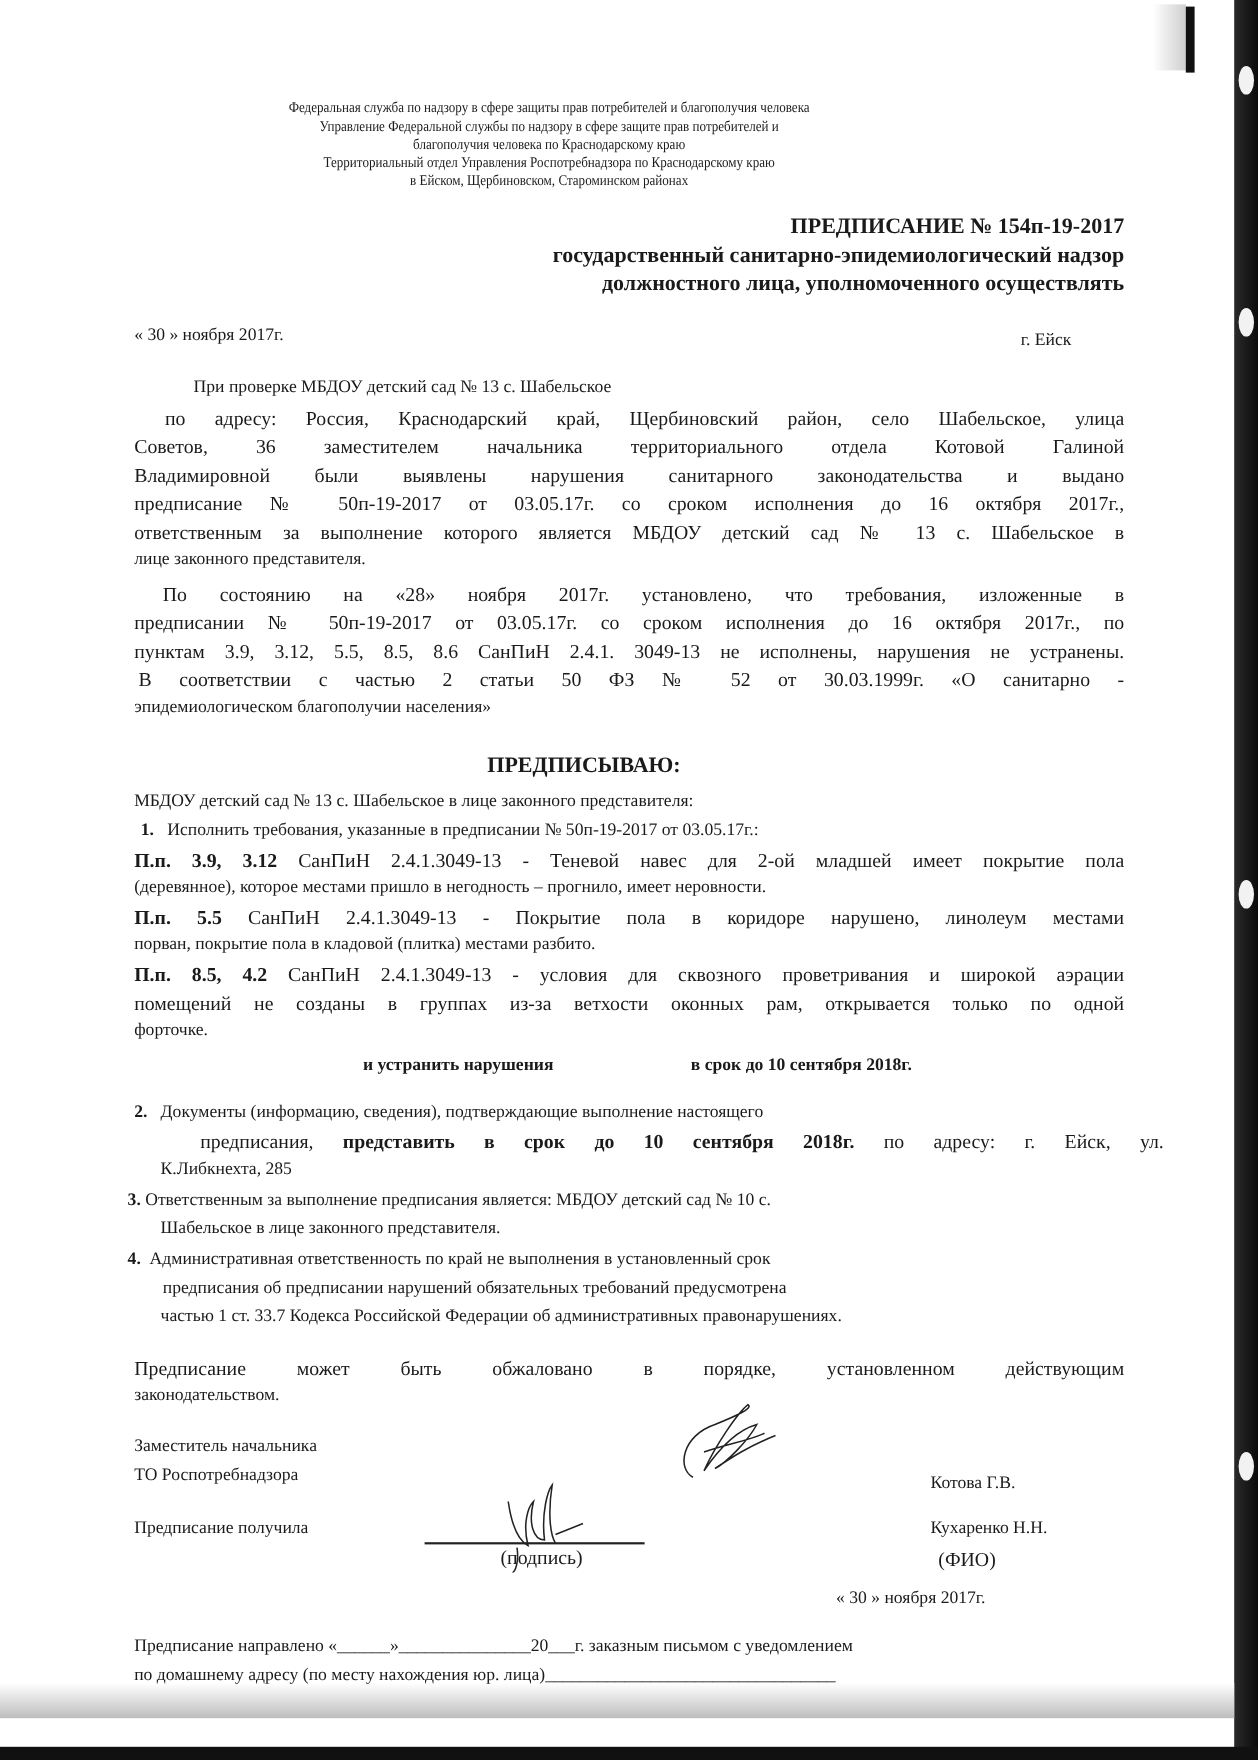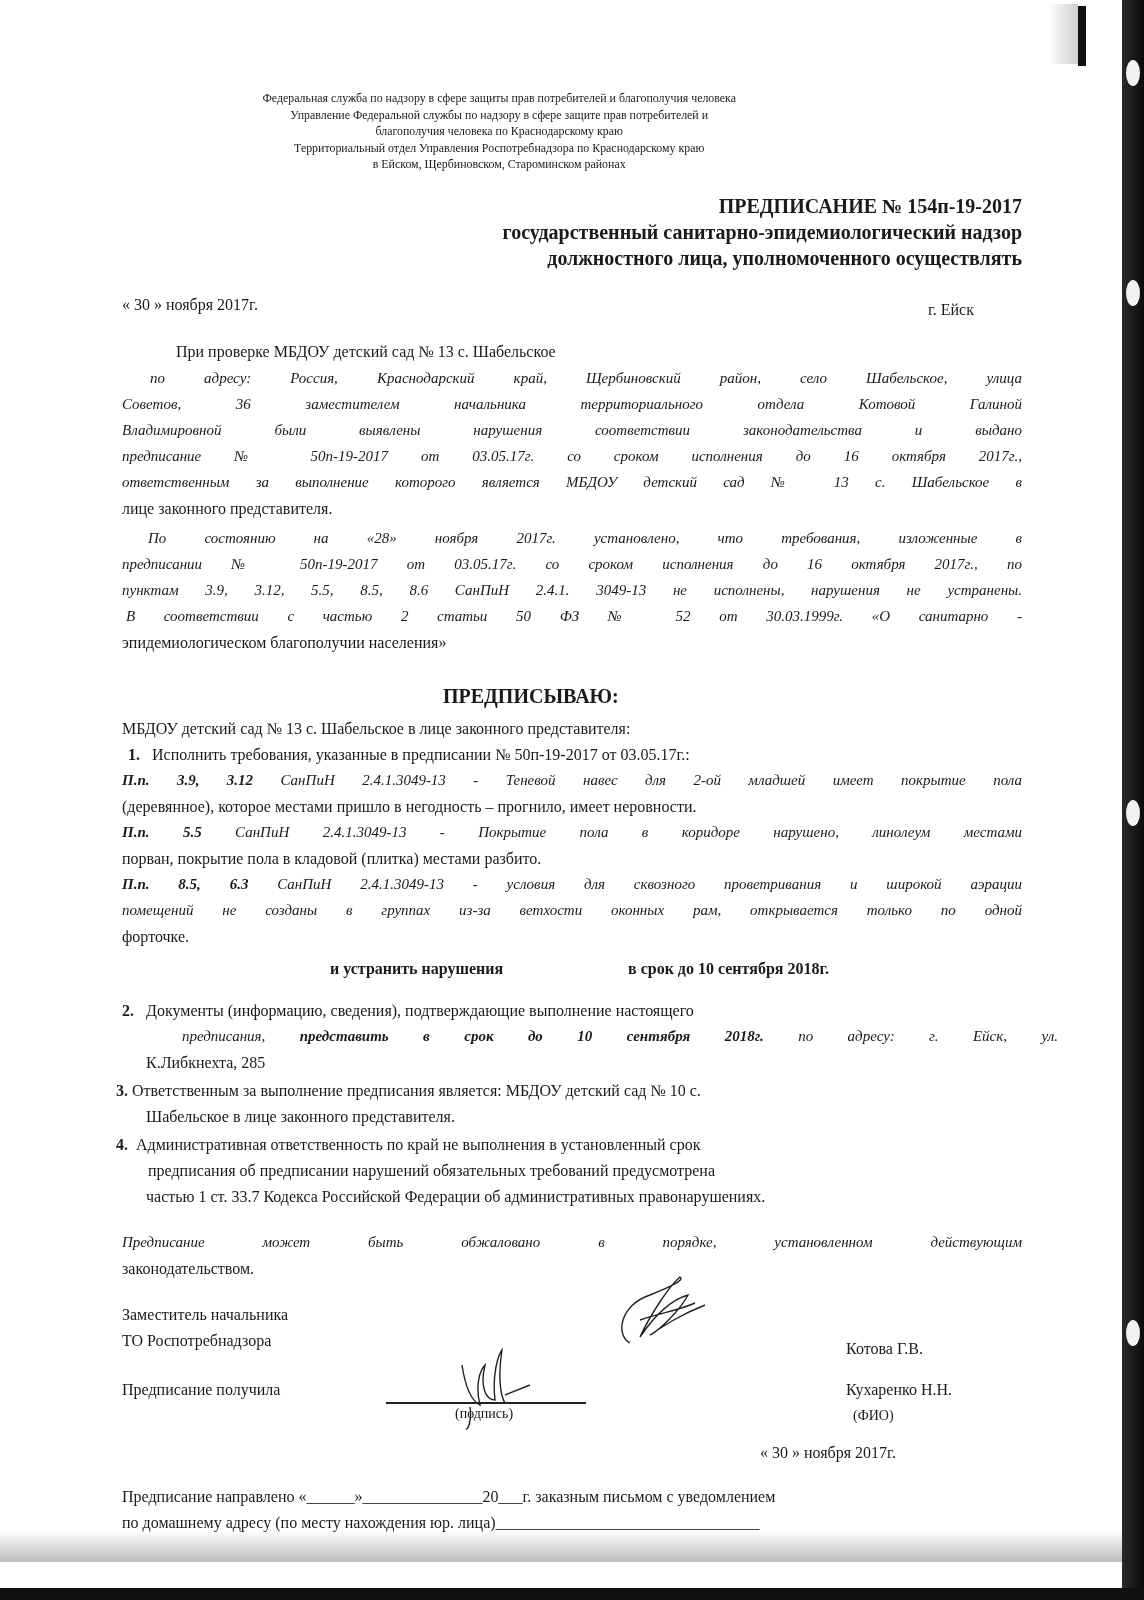--- a/index.html
+++ b/index.html
@@ -38,27 +38,27 @@
   }
   .header div { white-space: nowrap; }
 
   .title-block {
     position: absolute; left: 120px; top: 193px; width: 902px; text-align: center;
     font-weight: bold; font-size: 20px; line-height: 26px;
   }
   .title-block div { white-space: nowrap; text-align: right; }
 
   .line { position: absolute; white-space: nowrap; font-size: 16px; }
-  .just { position: absolute; left: 122px; width: 900px; font-size: 15px; text-align: justify; text-align-last: justify; white-space: nowrap; font-style: italic; }
+  .just { position: absolute; left: 122px; width: 900px; font-size: 18px; text-align: justify; text-align-last: justify; white-space: nowrap; }
   .just span { }
   .b { font-weight: bold; }
 
   .sig-svg { position: absolute; }
   .underline { position: absolute; height: 1.5px; background: #222; }
-  .small { font-size: 14px; }
+  .small { font-size: 18px; }
 </style>
 </head>
 <body>
 
 <div class="scan-edge-right">
   <div class="hole" style="top:60px"></div>
   <div class="hole" style="top:280px"></div>
   <div class="hole" style="top:800px"></div>
   <div class="hole" style="top:1320px"></div>
 </div>
@@ -80,21 +80,21 @@
   <div>государственный санитарно-эпидемиологический надзор</div>
   <div>должностного лица, уполномоченного осуществлять</div>
 </div>
 
 <div class="line" style="left:122px;top:296px">«  30  »  ноября  2017г.</div>
 <div class="line" style="left:928px;top:301px">г. Ейск</div>
 
 <div class="line" style="left:176px;top:343px">При проверке МБДОУ детский сад № 13 с. Шабельское</div>
 <div class="just" style="left: 150px; width: 872px; top: 370px; white-space: normal; height: 26px; overflow: hidden;">по  адресу:  Россия,  Краснодарский  край,  Щербиновский  район,  село  Шабельское,  улица</div>
 <div class="just" style="top: 396px; white-space: normal; height: 26px; overflow: hidden;">Советов,   36   заместителем   начальника   территориального   отдела   Котовой   Галиной</div>
-<div class="just" style="top: 422px; white-space: normal; height: 26px; overflow: hidden;">Владимировной   были   выявлены   нарушения   соответствии   законодательства   и   выдано</div>
+<div class="just" style="top: 422px; white-space: normal; height: 26px; overflow: hidden;">Владимировной   были   выявлены   нарушения   санитарного   законодательства   и   выдано</div>
 <div class="just" style="top: 448px; white-space: normal; height: 26px; overflow: hidden;">предписание  №   50п-19-2017   от  03.05.17г.  со  сроком  исполнения  до  16  октября  2017г.,</div>
 <div class="just" style="top: 474px; white-space: normal; height: 26px; overflow: hidden;">ответственным  за  выполнение  которого  является   МБДОУ детский сад № 13 с. Шабельское в</div>
 <div class="line" style="left:122px;top:500px">лице законного представителя.</div>
 
 <div class="just" style="left: 148px; width: 874px; top: 530px; white-space: normal; height: 26px; overflow: hidden;">По  состоянию  на  «28»  ноября  2017г.  установлено,  что  требования,   изложенные   в</div>
 <div class="just" style="top: 556px; white-space: normal; height: 26px; overflow: hidden;">предписании  №  50п-19-2017   от  03.05.17г. со сроком  исполнения до 16 октября 2017г., по</div>
 <div class="just" style="top: 582px; white-space: normal; height: 26px; overflow: hidden;">пунктам  3.9, 3.12, 5.5, 8.5, 8.6   СанПиН 2.4.1. 3049-13 не исполнены, нарушения не устранены.</div>
 <div class="just" style="left: 126px; width: 896px; top: 608px; white-space: normal; height: 26px; overflow: hidden;">В   соответствии   с   частью   2   статьи   50   ФЗ   №   52   от   30.03.1999г.   «О   санитарно   -</div>
 <div class="line" style="left:122px;top:634px">эпидемиологическом благополучии  населения»</div>
 
@@ -105,21 +105,21 @@
   <span class="b">1.</span>&nbsp;&nbsp;
   <span>Исполнить требования, указанные в предписании № 50п-19-2017  от 03.05.17г.:</span>
 </div>
 
 <div class="just" style="top: 772px; white-space: normal; height: 26px; overflow: hidden;"><span class="b">П.п. 3.9, 3.12</span><span> СанПиН  2.4.1.3049-13  -  Теневой  навес  для  2-ой  младшей  имеет  покрытие  пола</span></div>
 <div class="line" style="left:122px;top:798px">(деревянное), которое местами пришло в негодность – прогнило, имеет неровности.</div>
 
 <div class="just" style="top: 824px; white-space: normal; height: 26px; overflow: hidden;"><span class="b">П.п.  5.5</span><span>  СанПиН   2.4.1.3049-13   -   Покрытие   пола   в   коридоре   нарушено,   линолеум   местами</span></div>
 <div class="line" style="left:122px;top:850px">порван, покрытие пола в кладовой (плитка) местами разбито.</div>
 
-<div class="just" style="top: 876px; white-space: normal; height: 26px; overflow: hidden;"><span class="b">П.п. 8.5, 6.3</span><span> СанПиН 2.4.1.3049-13 - условия для сквозного проветривания и широкой аэрации</span></div>
+<div class="just" style="top: 876px; white-space: normal; height: 26px; overflow: hidden;"><span class="b">П.п. 8.5, 4.2</span><span> СанПиН 2.4.1.3049-13 - условия для сквозного проветривания и широкой аэрации</span></div>
 <div class="just" style="top: 902px; white-space: normal; height: 26px; overflow: hidden;">помещений  не  созданы  в  группах  из-за  ветхости  оконных  рам,  открывается  только  по  одной</div>
 <div class="line" style="left:122px;top:928px">форточке.</div>
 
 <div class="line b" style="left:330px;top:960px">и устранить нарушения</div>
 <div class="line b" style="left:628px;top:960px">в срок  до  10  сентября  2018г.</div>
 
 <div class="line" style="left:122px;top:1002px">
   <span class="b">2.</span>&nbsp;&nbsp;
   <span>Документы (информацию, сведения), подтверждающие выполнение настоящего</span>
 </div>

